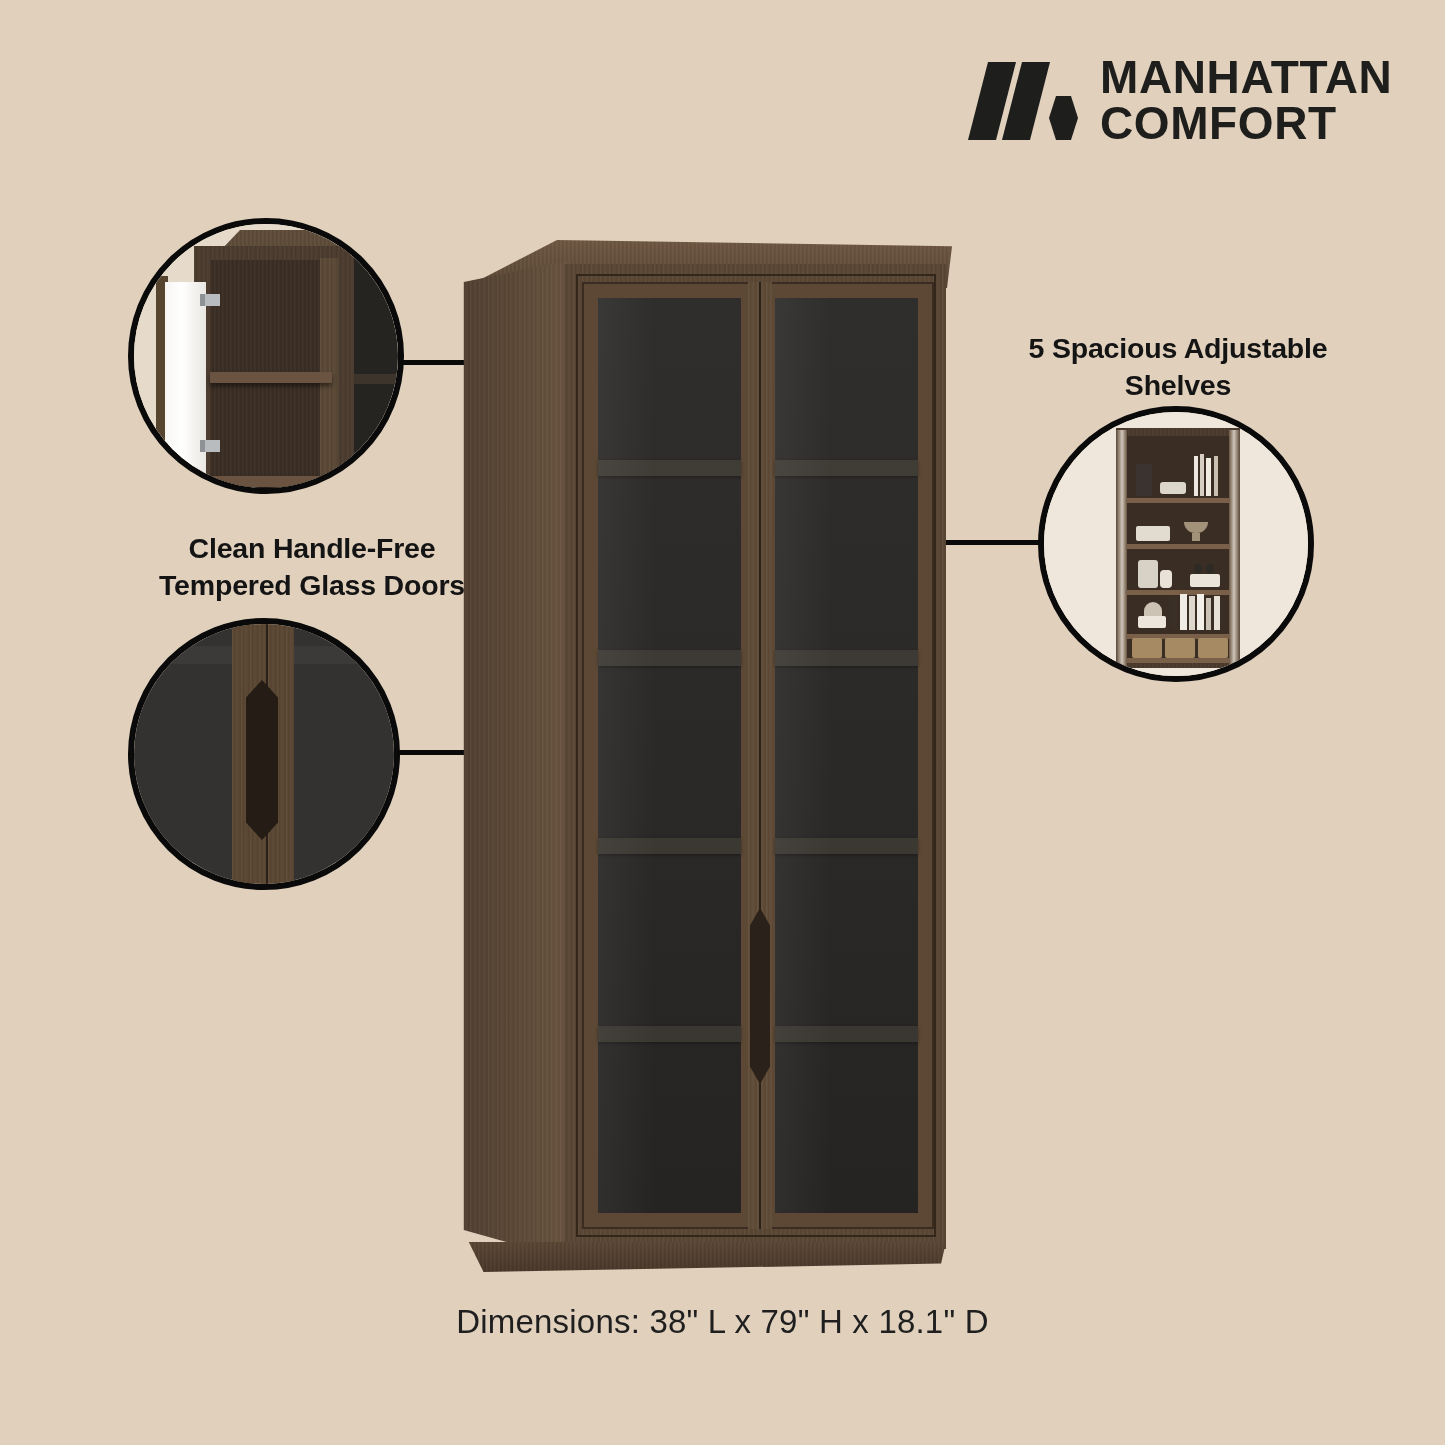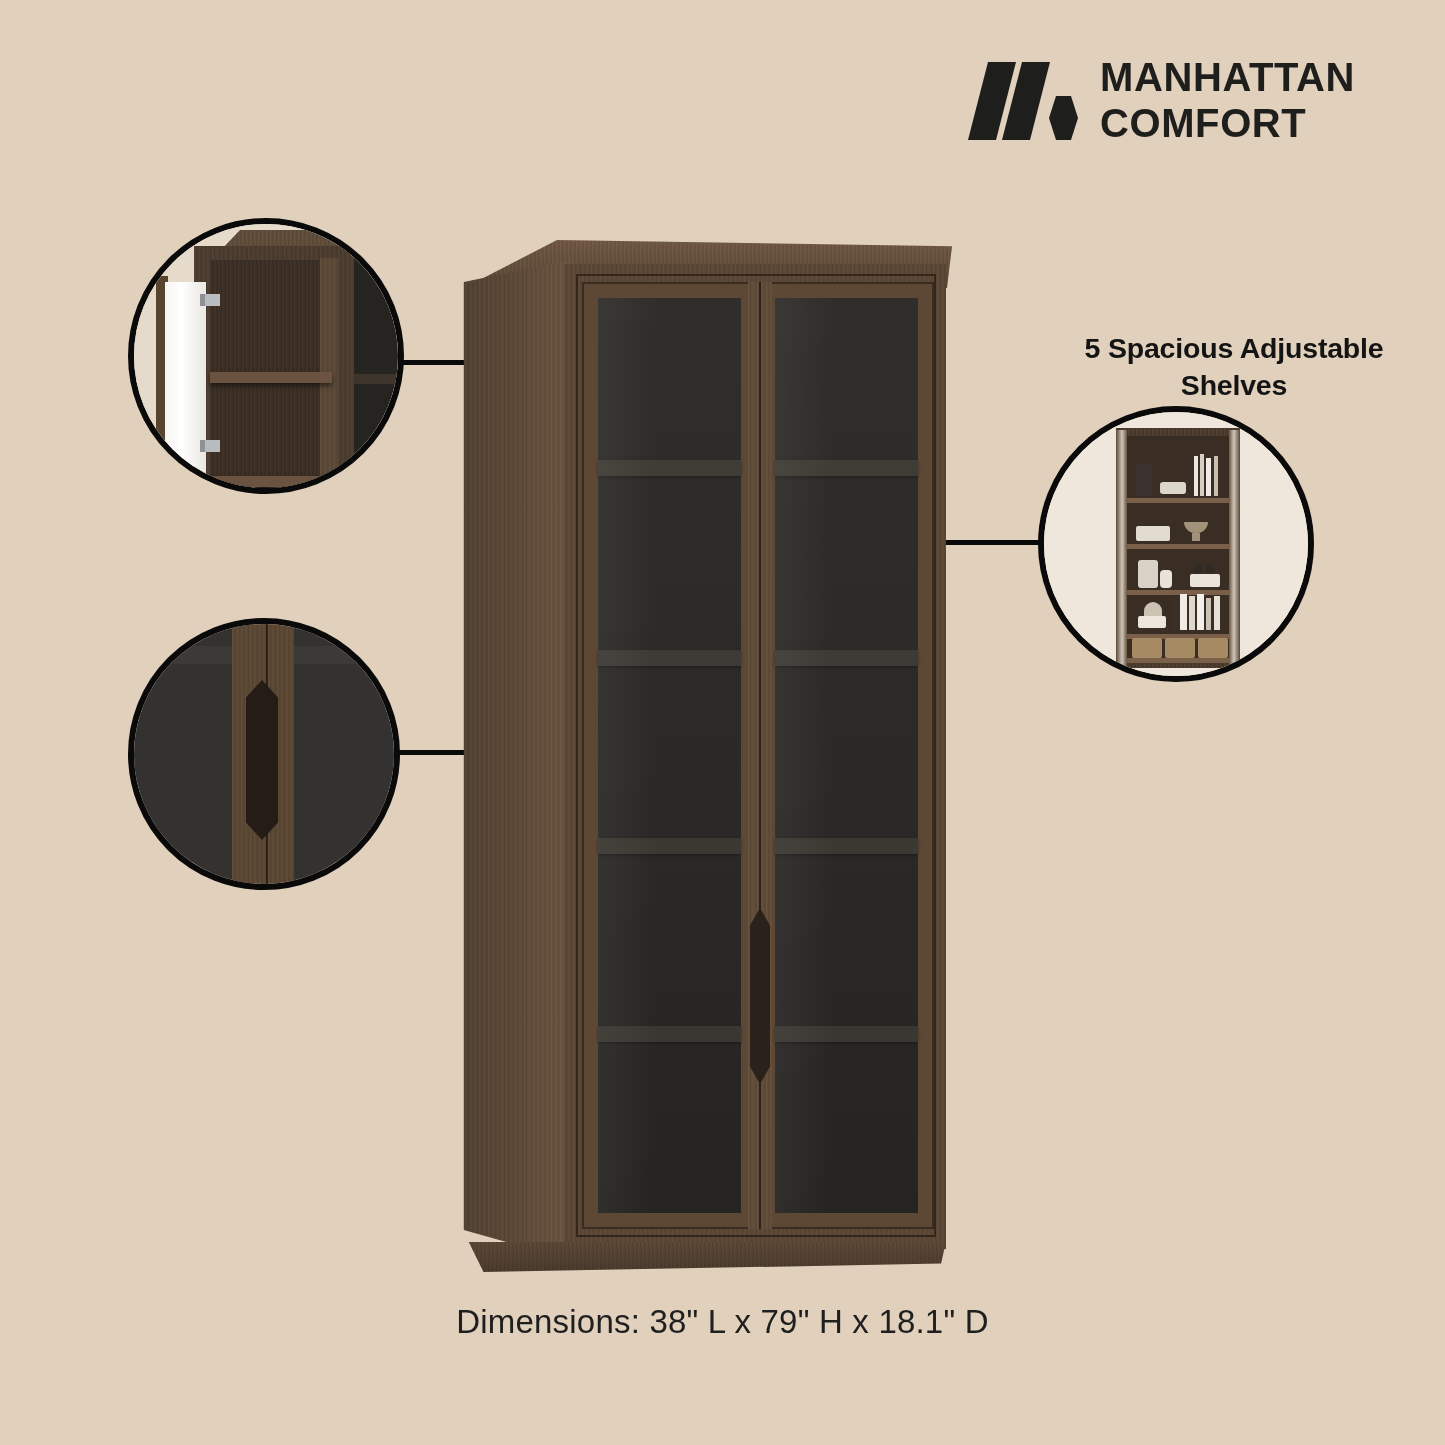--- a/index.html
+++ b/index.html
@@ -11,38 +11,38 @@
     overflow:hidden;
     color:#1a1a1a;
   }
   #stage { position:absolute; inset:0; }
 
   
   .logo { position:absolute; left:968px; top:56px; width:380px; height:100px; }
   .logo-mark { position:absolute; left:0; top:6px; width:110px; height:78px; }
   .logo-text {
     position:absolute; left:132px; top:-2px;
-    font-weight:700; font-size:40px; line-height:46px;
+    font-weight:700; font-size:46px; line-height:46px;
     letter-spacing:0.6px; color:#1e1e1c;
   }
 
   
   .heading {
     position:absolute;
     font-weight:700;
     font-size:28.5px;
     line-height:37px;
     letter-spacing:-0.2px;
     text-align:center;
     color:#141414;
     white-space:pre-line;
   }
   #h-hinges  { left:106px; top:138px; width:410px; }
   #h-handle  { left:92px;  top:530px; width:440px; }
-  #h-shelves { left:1060px; top:330px; width:348px; }
+  #h-shelves { left:1004px; top:330px; width:348px; }
 
   
   #dimensions {
     position:absolute; left:0; top:1303px; width:1445px;
     text-align:center; font-size:33px; font-weight:400;
     letter-spacing:0.2px; color:#1f1f1f;
   }
 
   
   .bubble {
@@ -224,20 +224,22 @@
       <polygon points="20,0 48,0 28,78 0,78" fill="#1e1e1c"></polygon>
       <polygon points="54,0 82,0 62,78 34,78" fill="#1e1e1c"></polygon>
       <polygon points="88,34 103,34 110,56 103,78 88,78 81,56" fill="#1e1e1c"></polygon>
     </svg>
     <div class="logo-text">
       <div>MANHATTAN</div>
       <div>COMFORT</div>
     </div>
   </div>
 
+  <div class="heading" id="h-handle">Clean Handle-Free
+Tempered Glass Doors</div>
   <div class="heading" id="h-shelves">5 Spacious Adjustable
 Shelves</div>
 
   <div class="leader" id="l-hinges"></div>
   <div class="ring" id="r-hinges"></div>
 
   <div class="leader" id="l-handle"></div>
   <div class="ring" id="r-handle"></div>
 
   <div class="leader" id="l-shelves"></div>

